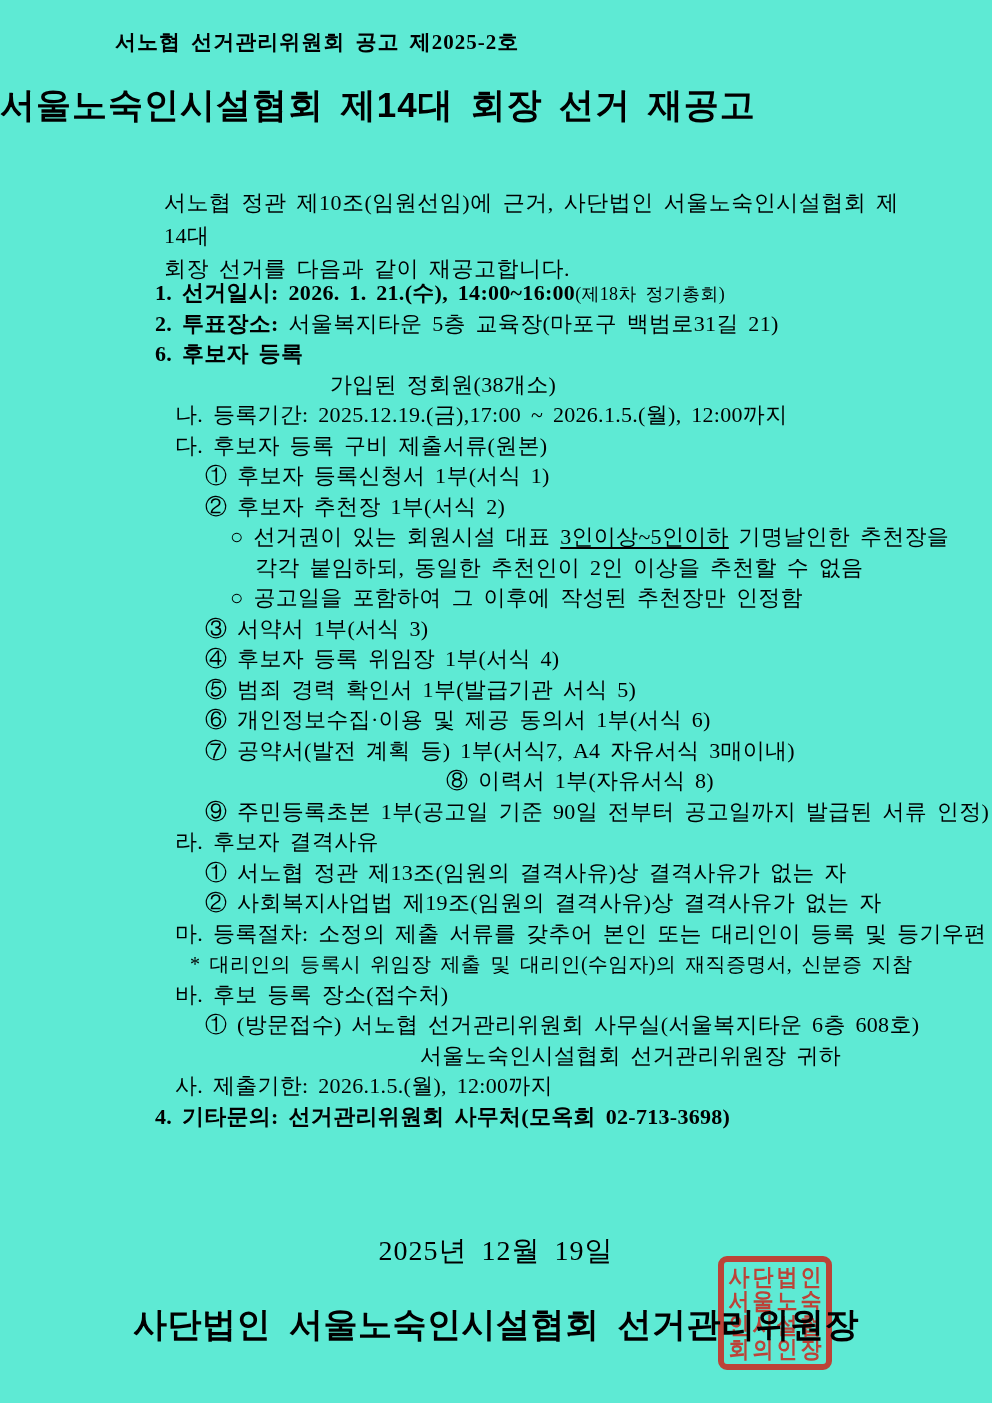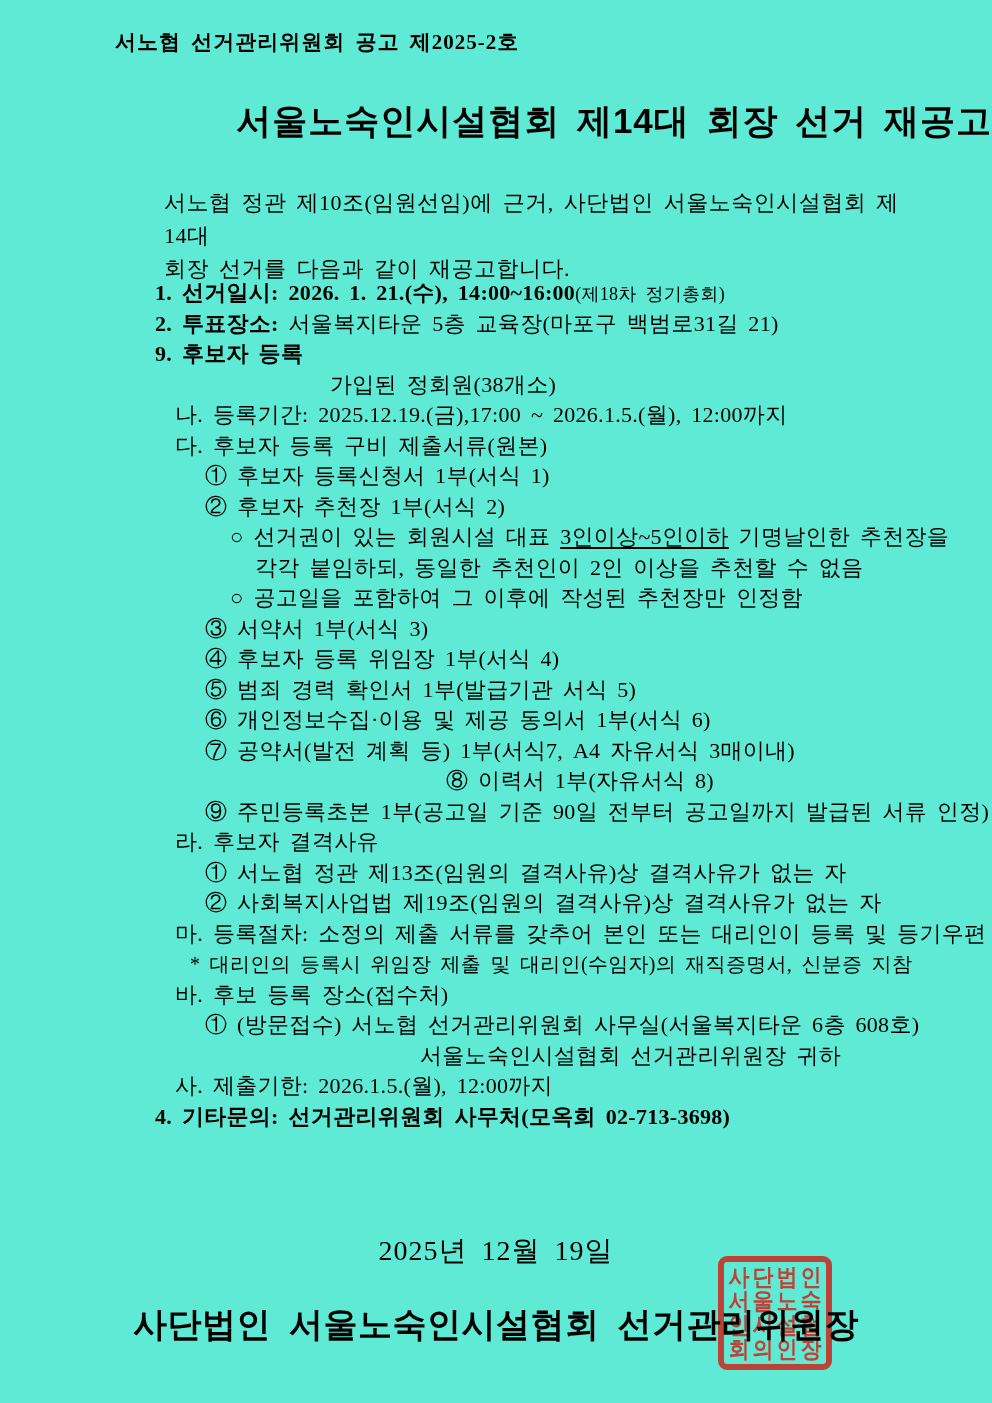--- a/index.html
+++ b/index.html
@@ -11,22 +11,22 @@
     overflow:hidden;
     font-family:"Liberation Serif","DejaVu Serif",serif;
     color:#000;
   }
   .doc-number{
     position:absolute;left:115px;top:28px;
     font-size:21px;font-weight:bold;
     letter-spacing:1px;word-spacing:4px;
   }
   .doc-title{
-    position:absolute;left:0;top:98px;width:100%;
-    text-align:right;
+    position:absolute;left:0;top:82px;width:100%;
+    text-align:left;
     font-family:"Liberation Sans","DejaVu Sans",sans-serif;
     font-weight:800;font-size:35px;
     letter-spacing:1px;word-spacing:6px;
   }
   .intro{
     position:absolute;left:164px;top:186px;width:740px;
     font-size:22px;line-height:33px;
     letter-spacing:0.5px;word-spacing:4px;
   }
   .doc-body{
@@ -84,21 +84,21 @@
   <div class="doc-title">서울노숙인시설협회 제14대 회장 선거 재공고</div>
 
   <div class="intro">
     <div class="intro-line">서노협 정관 제10조(임원선임)에 근거, 사단법인 서울노숙인시설협회 제14대</div>
     <div class="intro-line">회장 선거를 다음과 같이 재공고합니다.</div>
   </div>
 
   <div class="doc-body" id="doc-body">
       <div class="doc-line" style="padding-left: 0px;"><span class="b">1. 선거일시: 2026. 1. 21.(수), 14:00~16:00</span><span class="small">(제18차 정기총회)</span></div>
       <div class="doc-line" style="padding-left: 0px;"><span class="b">2. 투표장소: </span><span>서울복지타운 5층 교육장(마포구 백범로31길 21)</span></div>
-      <div class="doc-line" style="padding-left: 0px;"><span class="b">9. 후보자 등록</span></div>
+      <div class="doc-line" style="padding-left: 0px;"><span class="b">6. 후보자 등록</span></div>
       <div class="doc-line" style="padding-left: 175px;"><span>가입된 정회원(38개소)</span></div>
       <div class="doc-line" style="padding-left: 20px;"><span>나. 등록기간: 2025.12.19.(금),17:00 ~ 2026.1.5.(월), 12:00까지</span></div>
       <div class="doc-line" style="padding-left: 20px;"><span>다. 후보자 등록 구비 제출서류(원본)</span></div>
       <div class="doc-line" style="padding-left: 50px;"><span>① 후보자 등록신청서 1부(서식 1)</span></div>
       <div class="doc-line" style="padding-left: 50px;"><span>② 후보자 추천장 1부(서식 2)</span></div>
       <div class="doc-line" style="padding-left: 75px;"><span>○ 선거권이 있는 회원시설 대표 </span><span class="u">3인이상~5인이하</span><span> 기명날인한 추천장을</span></div>
       <div class="doc-line" style="padding-left: 100px;"><span>각각 붙임하되, 동일한 추천인이 2인 이상을 추천할 수 없음</span></div>
       <div class="doc-line" style="padding-left: 75px;"><span>○ 공고일을 포함하여 그 이후에 작성된 추천장만 인정함</span></div>
       <div class="doc-line" style="padding-left: 50px;"><span>③ 서약서 1부(서식 3)</span></div>
       <div class="doc-line" style="padding-left: 50px;"><span>④ 후보자 등록 위임장 1부(서식 4)</span></div>

